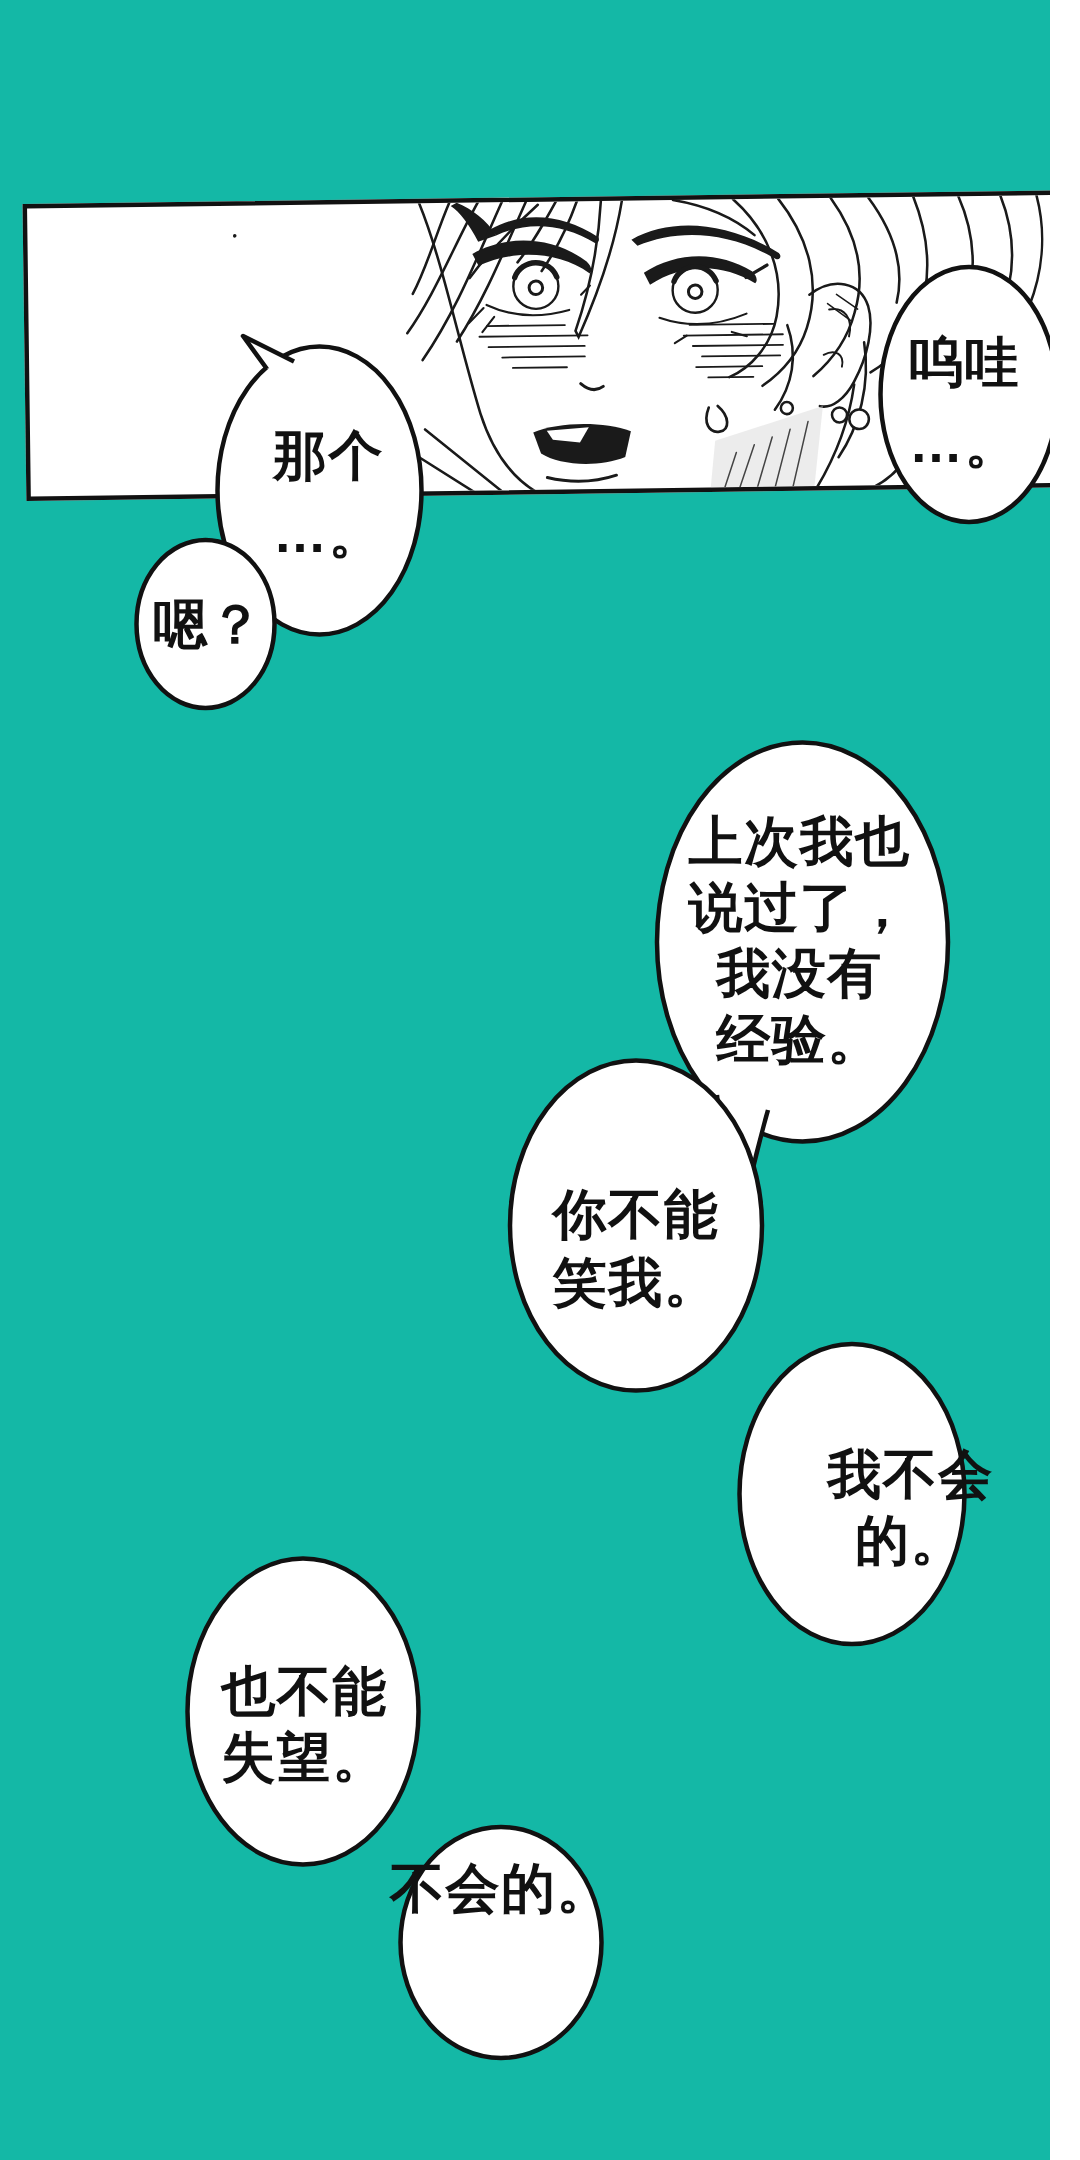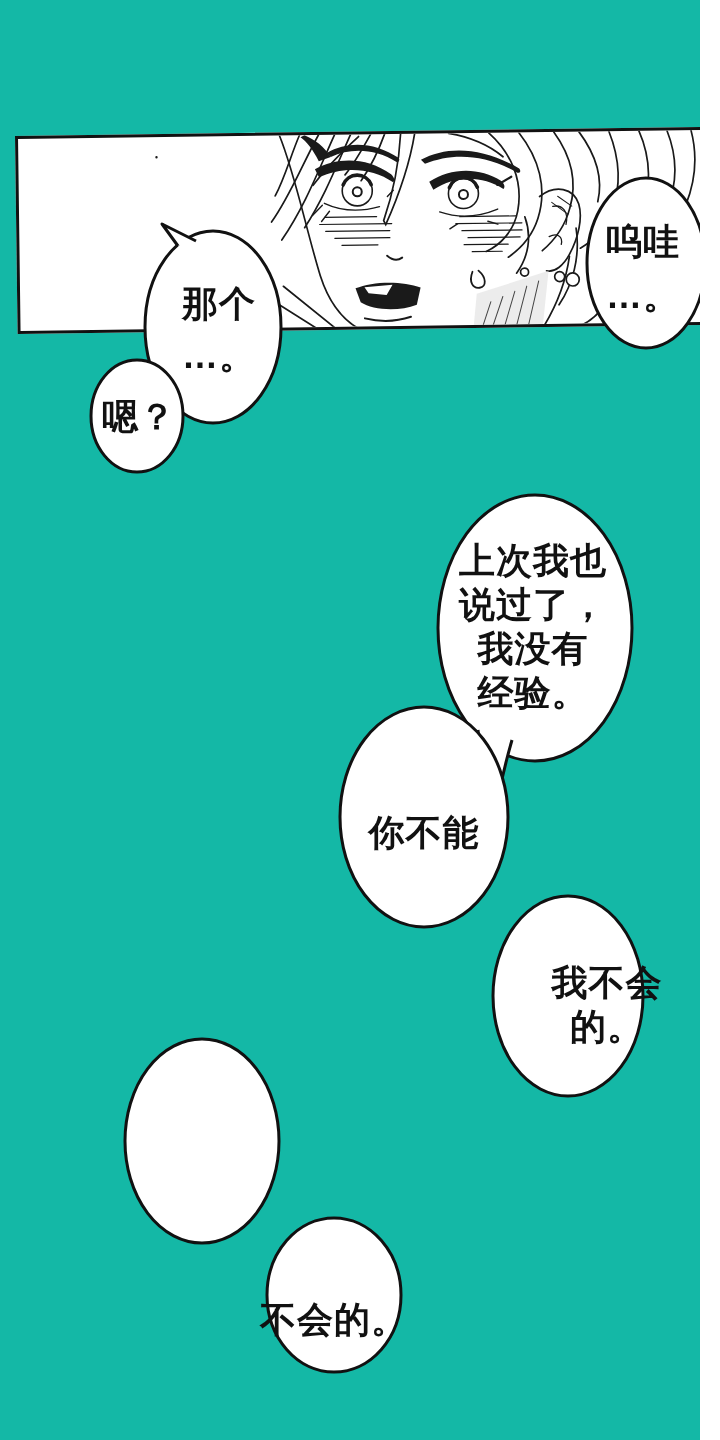--- a/index.html
+++ b/index.html
@@ -214,23 +214,28 @@
       <div>嗯？</div>
     </div>
     <div class="bubble-text lh-44" style="left:533px; top:627px;">
       <div>上次我也</div>
       <div>说过了，</div>
       <div>我没有</div>
       <div>经验。</div>
     </div>
     <div class="bubble-text lh-45" style="left:424px; top:820px;">
       <div>你不能</div>
+      <div>笑我。</div>
     </div>
     <div class="bubble-text lh-44" style="left:568px; top:1005px;margin-left:39px;">
       <div>我不会</div>
       <div>的。</div>
     </div>
-    <div class="bubble-text" style="left:334px; top:1320px;">
+    <div class="bubble-text lh-44" style="left:203px; top:1150px;">
+      <div>也不能</div>
+      <div>失望。</div>
+    </div>
+    <div class="bubble-text" style="left:334px; top:1260px;">
       <div>不会的。</div>
     </div>
   </div>
 
 </div>
 
 </body></html>

